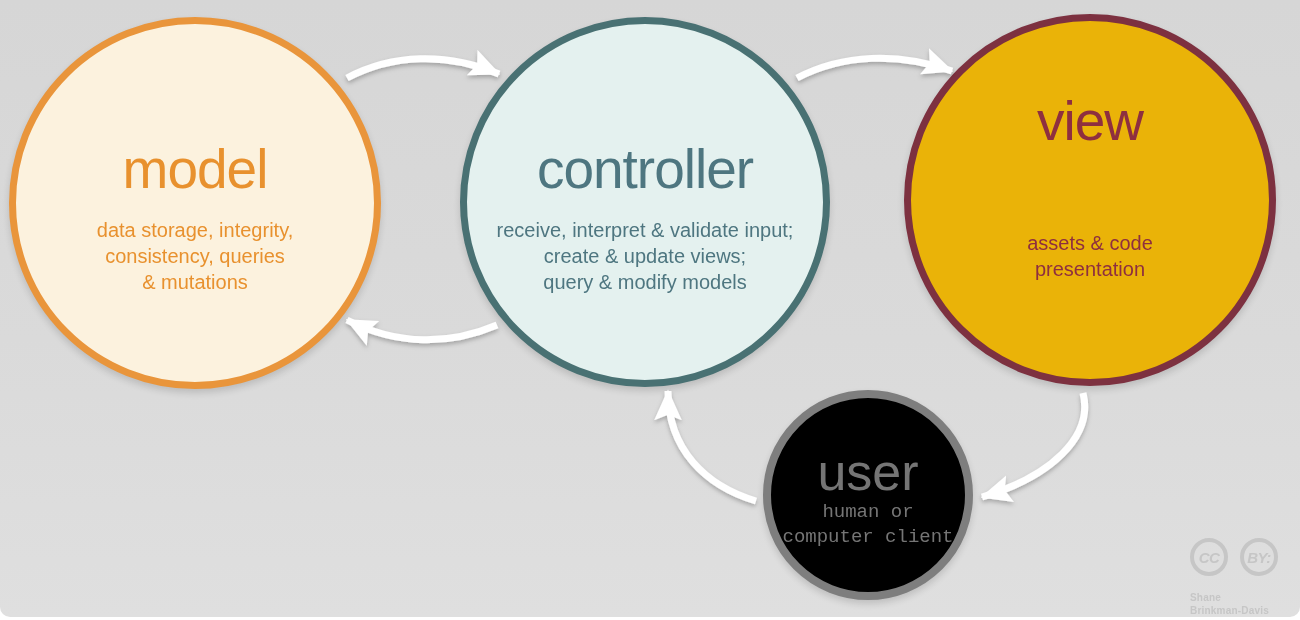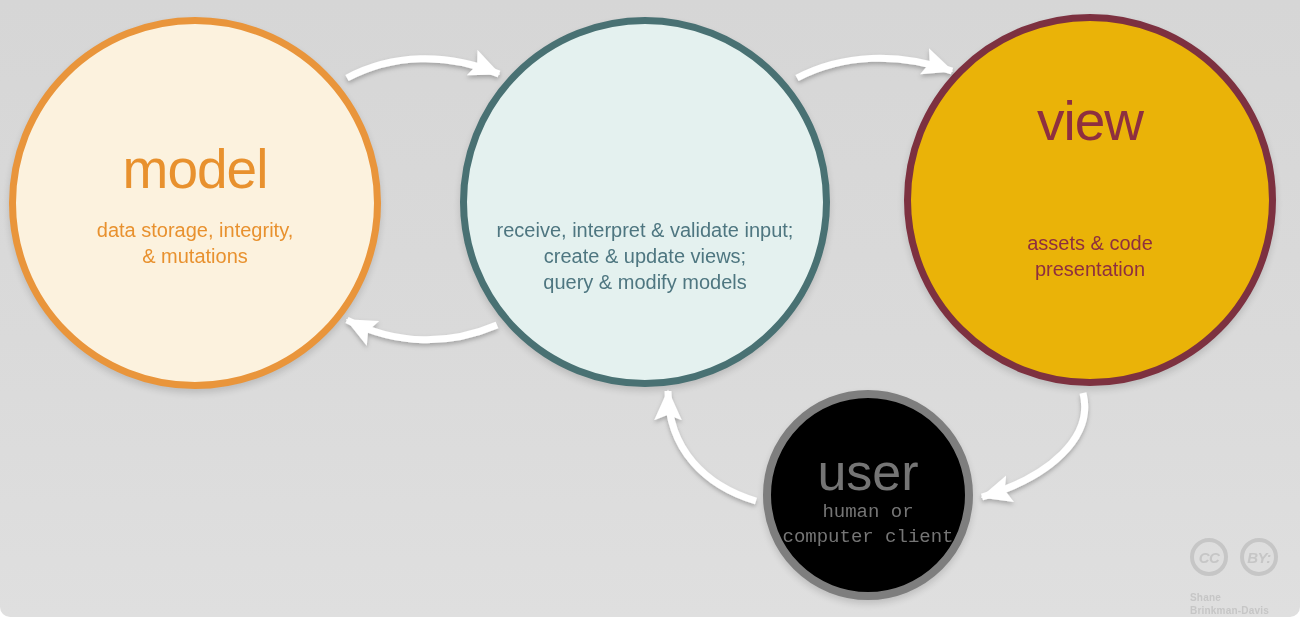--- a/index.html
+++ b/index.html
@@ -91,25 +91,27 @@
       <path d="M 497 325 C 450 345, 398 346, 347 320" marker-end="url(#ah)"></path>
       <path d="M 1083 393 C 1094 437, 1050 477, 982 497" marker-end="url(#ah)"></path>
       <path d="M 756 501 C 706 486, 668 450, 668 391" marker-end="url(#ah)"></path>
     </g>
   </svg>
 
   <div class="node node-model" style="border-color: rgb(233, 149, 59); background: rgb(252, 242, 222); color: rgb(232, 145, 46);">
     <div class="node-title">model</div>
     <div class="node-desc">
       <div>data storage, integrity,</div>
+      <div>consistency, queries</div>
       <div>&amp; mutations</div>
     </div>
   </div>
 
   <div class="node node-controller" style="border-color: rgb(73, 113, 115); background: rgb(228, 241, 239); color: rgb(78, 118, 128);">
+    <div class="node-title">controller</div>
     <div class="node-desc">
       <div>receive, interpret &amp; validate input;</div>
       <div>create &amp; update views;</div>
       <div>query &amp; modify models</div>
     </div>
   </div>
 
   <div class="node node-view" style="border-color: rgb(125, 49, 64); background: #eab308; color: rgb(142, 47, 63);">
     <div class="node-title">view</div>
     <div class="node-desc">

